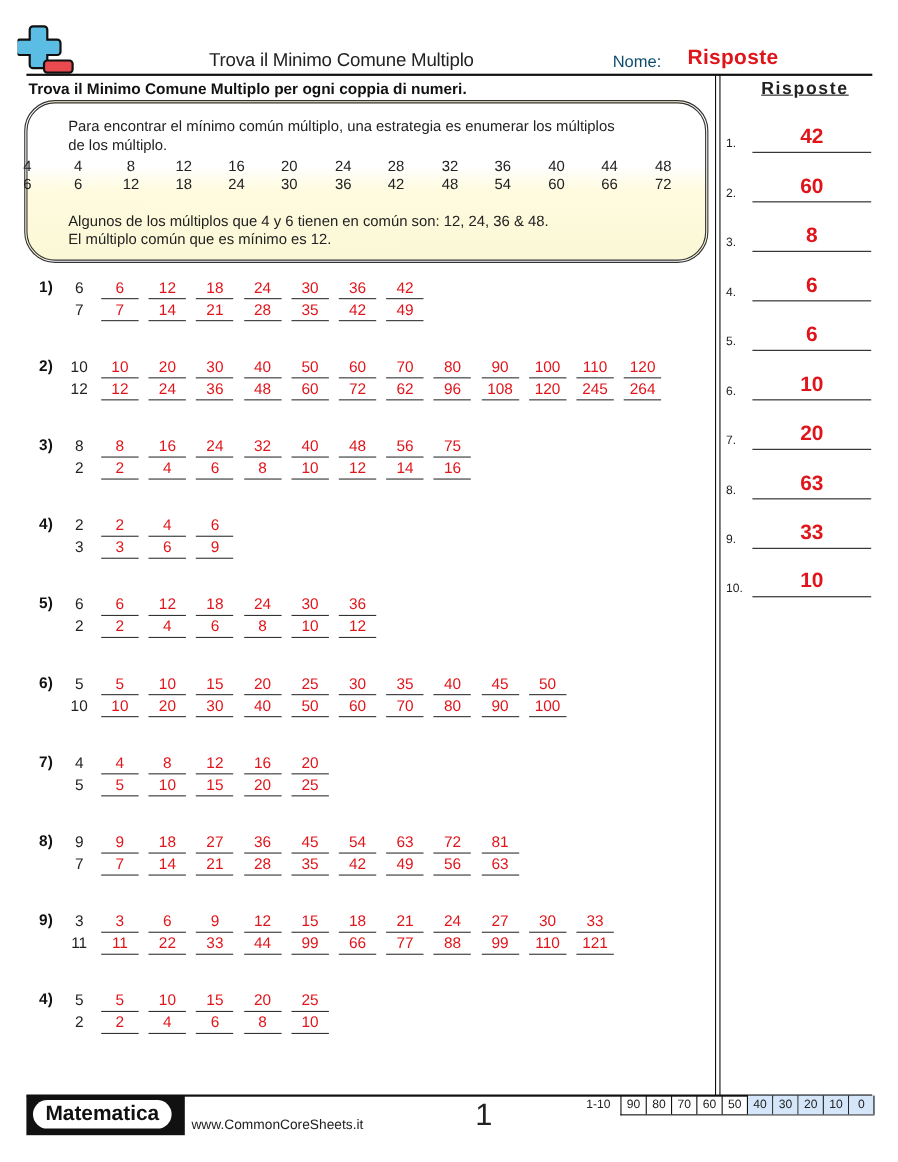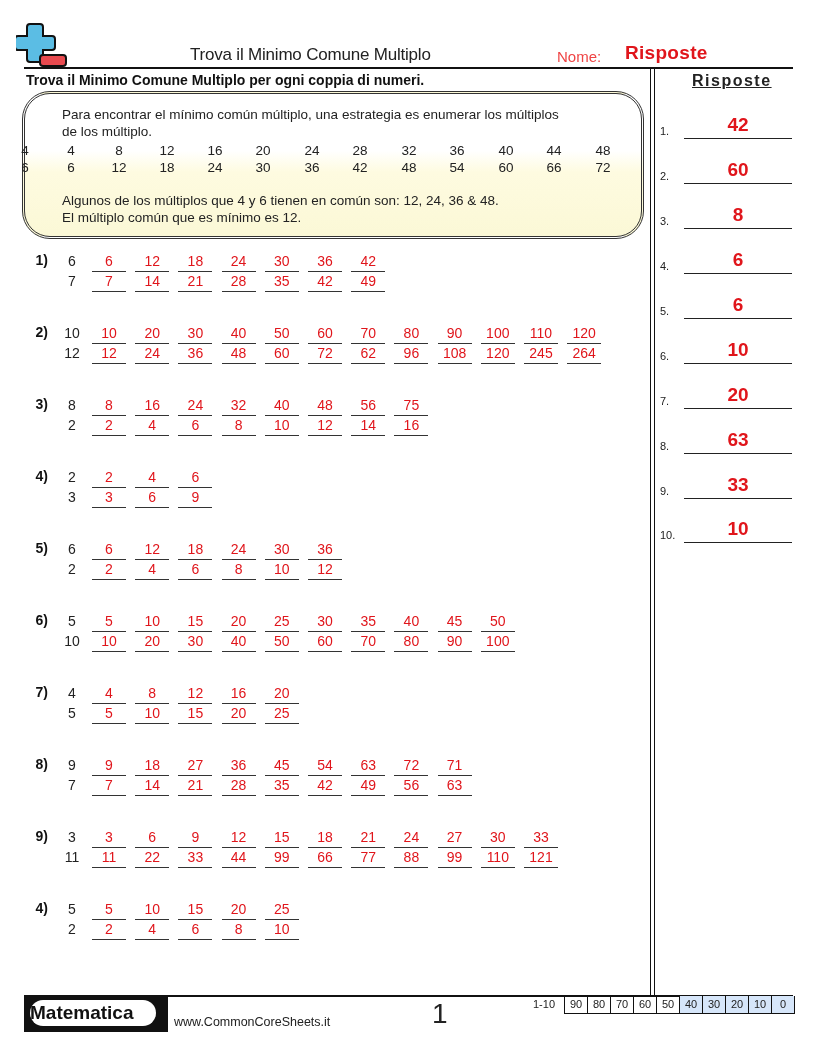--- a/index.html
+++ b/index.html
@@ -1,21 +1,21 @@
 <!DOCTYPE html>
 <html><head>
 <meta charset="utf-8">
 <style>
   * { box-sizing: border-box; margin: 0; padding: 0; }
   html, body { width: 816px; height: 1056px; background: #fff; overflow: hidden; }
   body { position: relative; font-family: "Liberation Sans", sans-serif; color: #111; }
 
   .logo { position: absolute; left: 16px; top: 22px; width: 64px; height: 46px; }
   .header-title { position: absolute; left: 190px; top: 45px; font-size: 17px; color: #222; letter-spacing: -0.2px; }
-  .name-label { position: absolute; left: 557px; top: 48px; font-size: 15px; color: #ef4444; }
+  .name-label { position: absolute; left: 557px; top: 48px; font-size: 15px; color: #0c4a6e; }
   .name-value { position: absolute; left: 625px; top: 42px; font-size: 19px; font-weight: bold; color: #e0151b; letter-spacing: 0.3px; }
   .header-rule { position: absolute; left: 24px; top: 67px; width: 769px; height: 2px; background: #111; }
 
   .instructions { position: absolute; left: 26px; top: 72px; font-size: 14px; font-weight: bold; color: #111; }
   .answers-title { position: absolute; left: 692px; top: 72px; font-size: 16px; font-weight: bold; text-decoration: underline; letter-spacing: 1.5px; color: #222; }
 
   .vrule { position: absolute; left: 650px; top: 68px; width: 5px; height: 928px; border-left: 1.5px solid #111; border-right: 1.5px solid #111; }
 
   .example-box { position: absolute; left: 22px; top: 91px; width: 622px; height: 148px;
     border: 3px double #333; border-radius: 28px;
@@ -33,21 +33,21 @@
   .cell .top, .cell .bot { position: absolute; left: 0; width: 34px; text-align: center; font-size: 14px; color: #e0151b; border-bottom: 1.5px solid #333; height: 21px; line-height: 21px; }
   .cell .top { top: 0; } .cell .bot { top: 20px; }
 
   .ans-row { position: absolute; left: 660px; width: 132px; height: 30px; }
   .ans-num { position: absolute; left: 0; bottom: 2px; font-size: 11px; color: #222; }
   .ans-line { position: absolute; left: 24px; right: 0; bottom: 0; border-bottom: 1.5px solid #222; }
   .ans-val { position: absolute; left: 24px; right: 0; bottom: 3px; text-align: center; font-size: 19px; font-weight: bold; color: #e0151b; }
 
   .footer-rule { position: absolute; left: 24px; top: 995px; width: 769px; height: 1.5px; background: #111; }
   .footer-badge-wrap { position: absolute; left: 24px; top: 996px; width: 144px; height: 36px; background: #111; }
-  .footer-badge { position: absolute; left: 6px; top: 4px; width: 126px; height: 26px; background: #fff; border-radius: 14px; text-align: left; font-size: 19px; font-weight: bold; line-height: 26px; color: #111; }
+  .footer-badge { position: absolute; left: 6px; top: 4px; width: 126px; height: 26px; background: #fff; border-radius: 14px; text-align: center; font-size: 19px; font-weight: bold; line-height: 26px; color: #111; }
   .footer-url { position: absolute; left: 174px; top: 1015px; font-size: 12.5px; color: #222; }
   .page-num { position: absolute; left: 432px; top: 998px; font-size: 28px; color: #222; }
   .score-label { position: absolute; left: 533px; top: 998px; font-size: 11px; color: #222; }
   .score-table { position: absolute; left: 564px; top: 996px; display: flex; border-left: 1px solid #111; border-bottom: 1px solid #111; }
   .score-cell { width: 23px; height: 17px; border-right: 1px solid #111; font-size: 11px; text-align: center; line-height: 17px; color: #222; }
   .score-cell.hl { background: #d6e6fa; }
 </style>
 </head>
 <body>
 
@@ -387,21 +387,21 @@
         </div>
         <div class="cell" style="left: 259.2px;">
           <div class="top">63</div>
           <div class="bot">49</div>
         </div>
         <div class="cell" style="left: 302.4px;">
           <div class="top">72</div>
           <div class="bot">56</div>
         </div>
         <div class="cell" style="left: 345.6px;">
-          <div class="top">71</div>
+          <div class="top">81</div>
           <div class="bot">63</div>
         </div>
       </div>
     </div>
     <div class="problem" style="top: 820px;">
       <div class="p-num">9)</div>
       <div class="p-a">3</div>
       <div class="p-b">11</div>
       <div class="cells">
         <div class="cell" style="left: 0px;">

